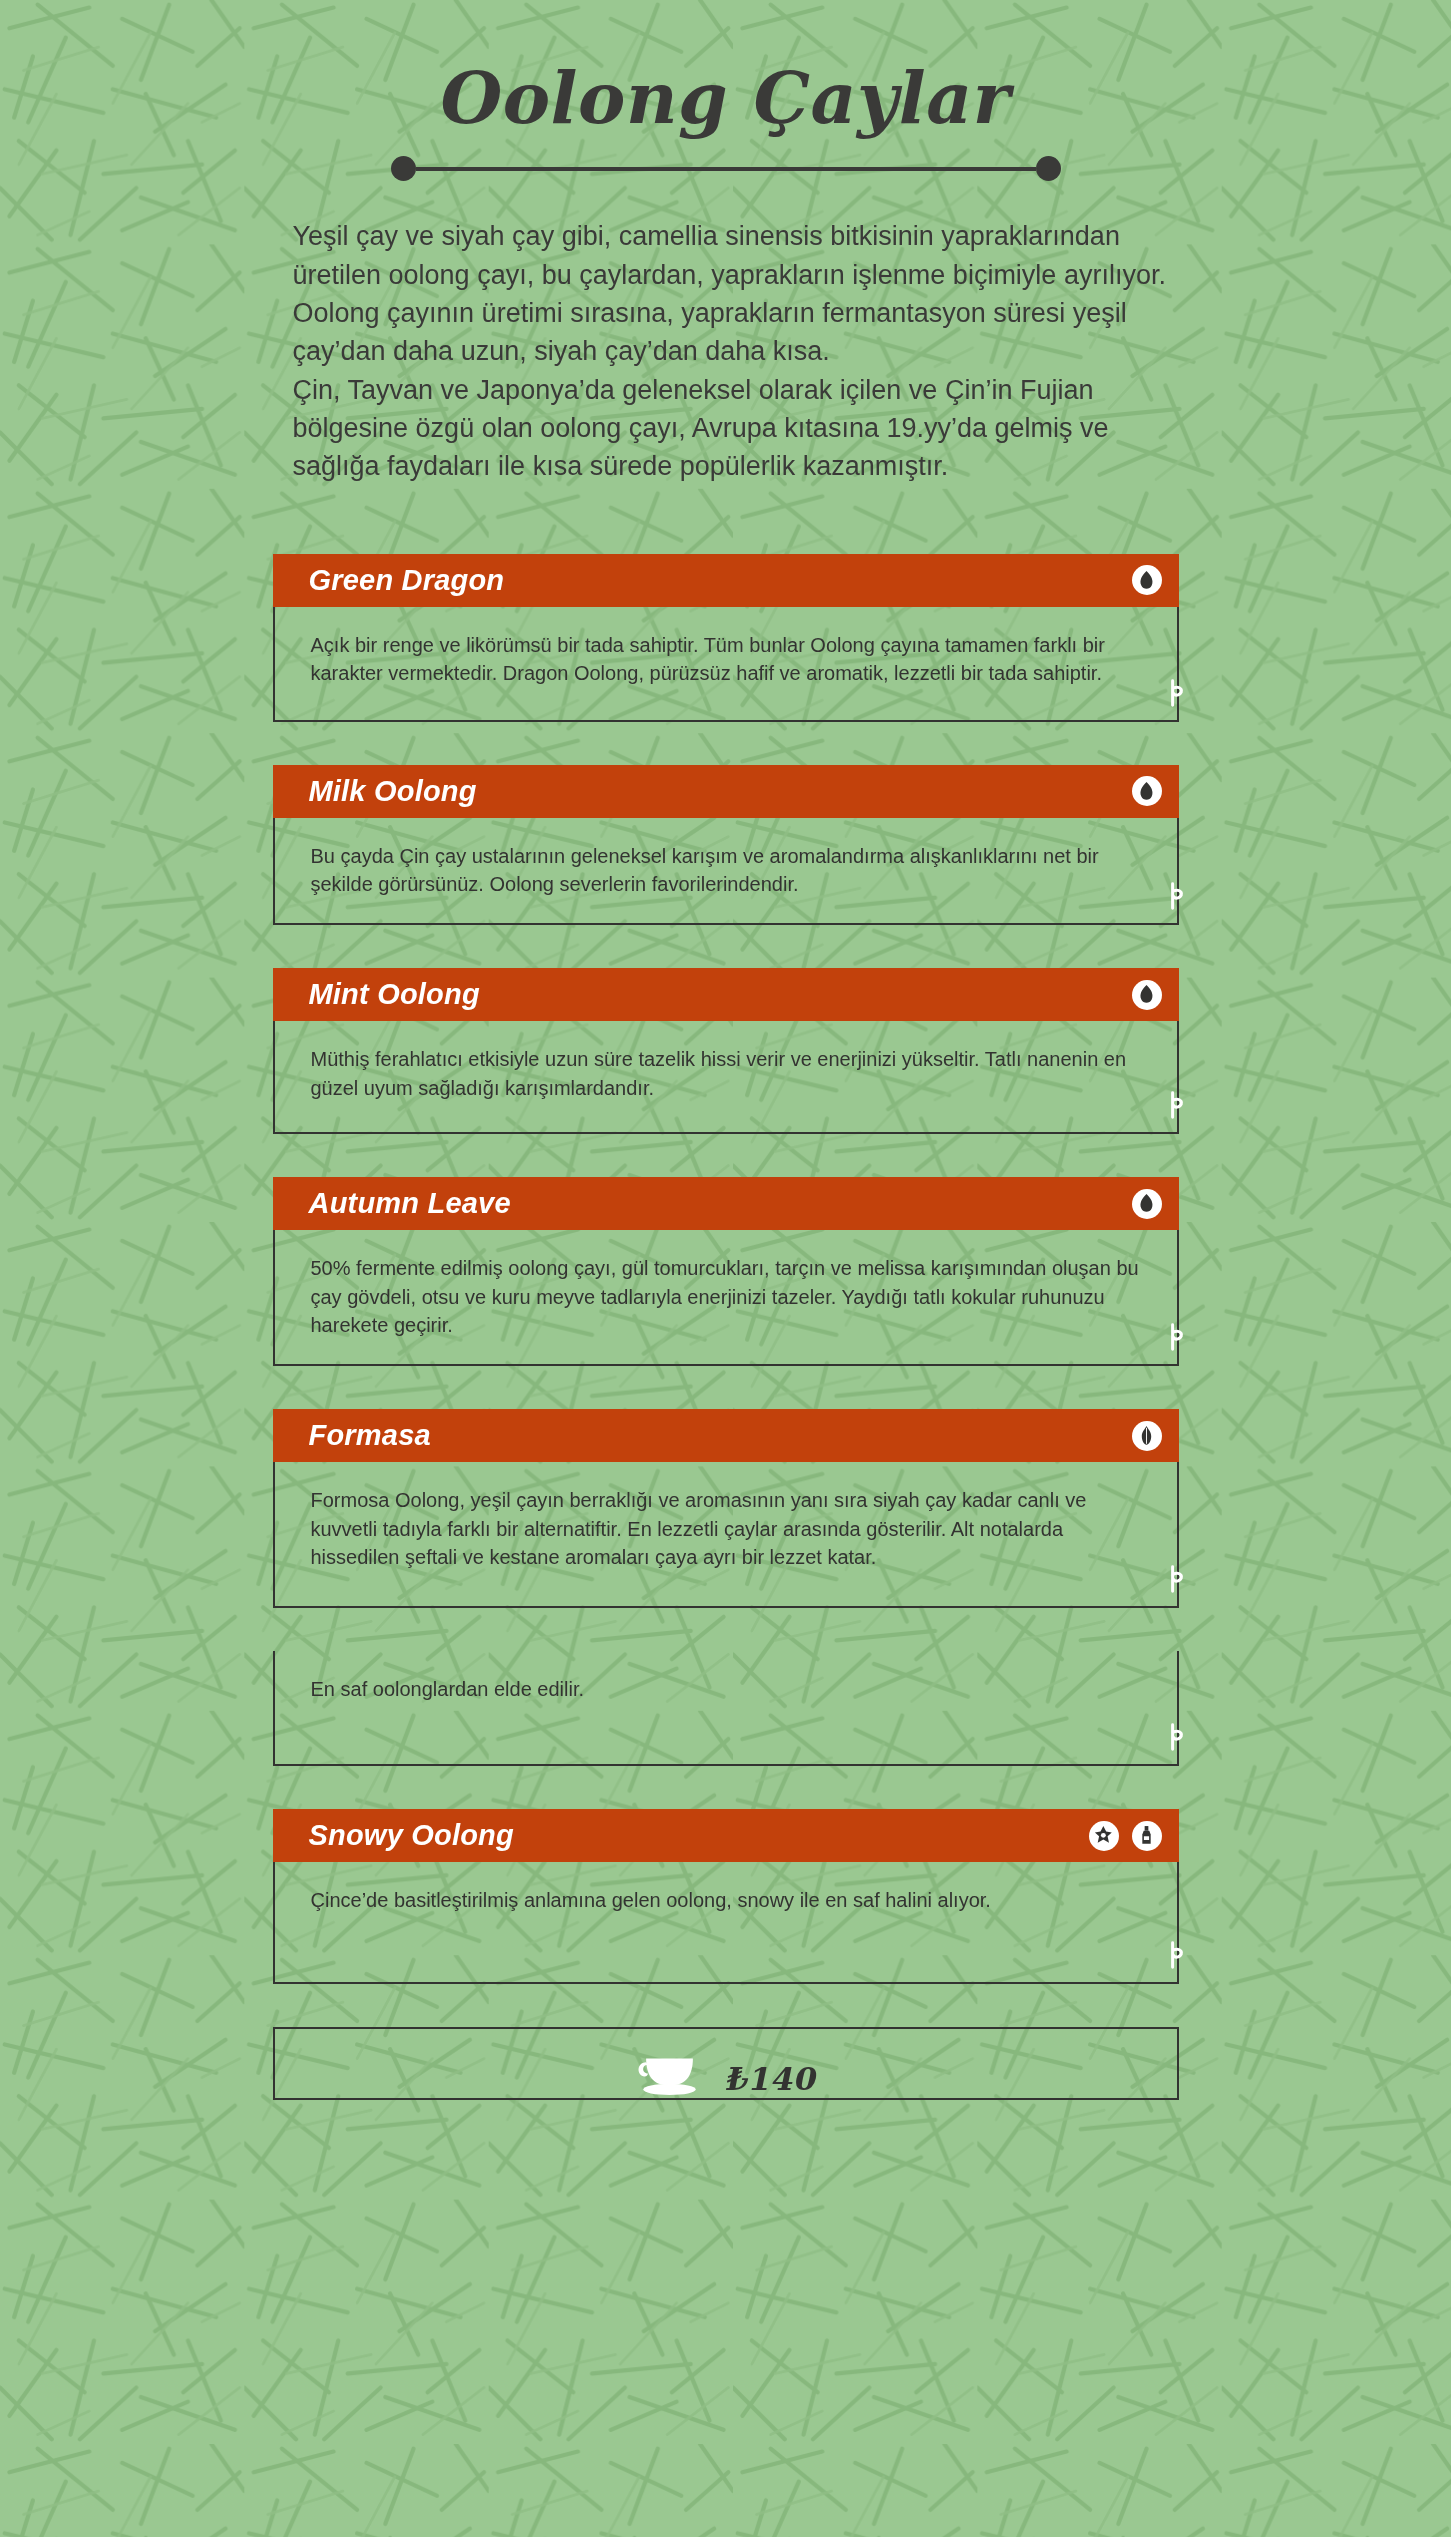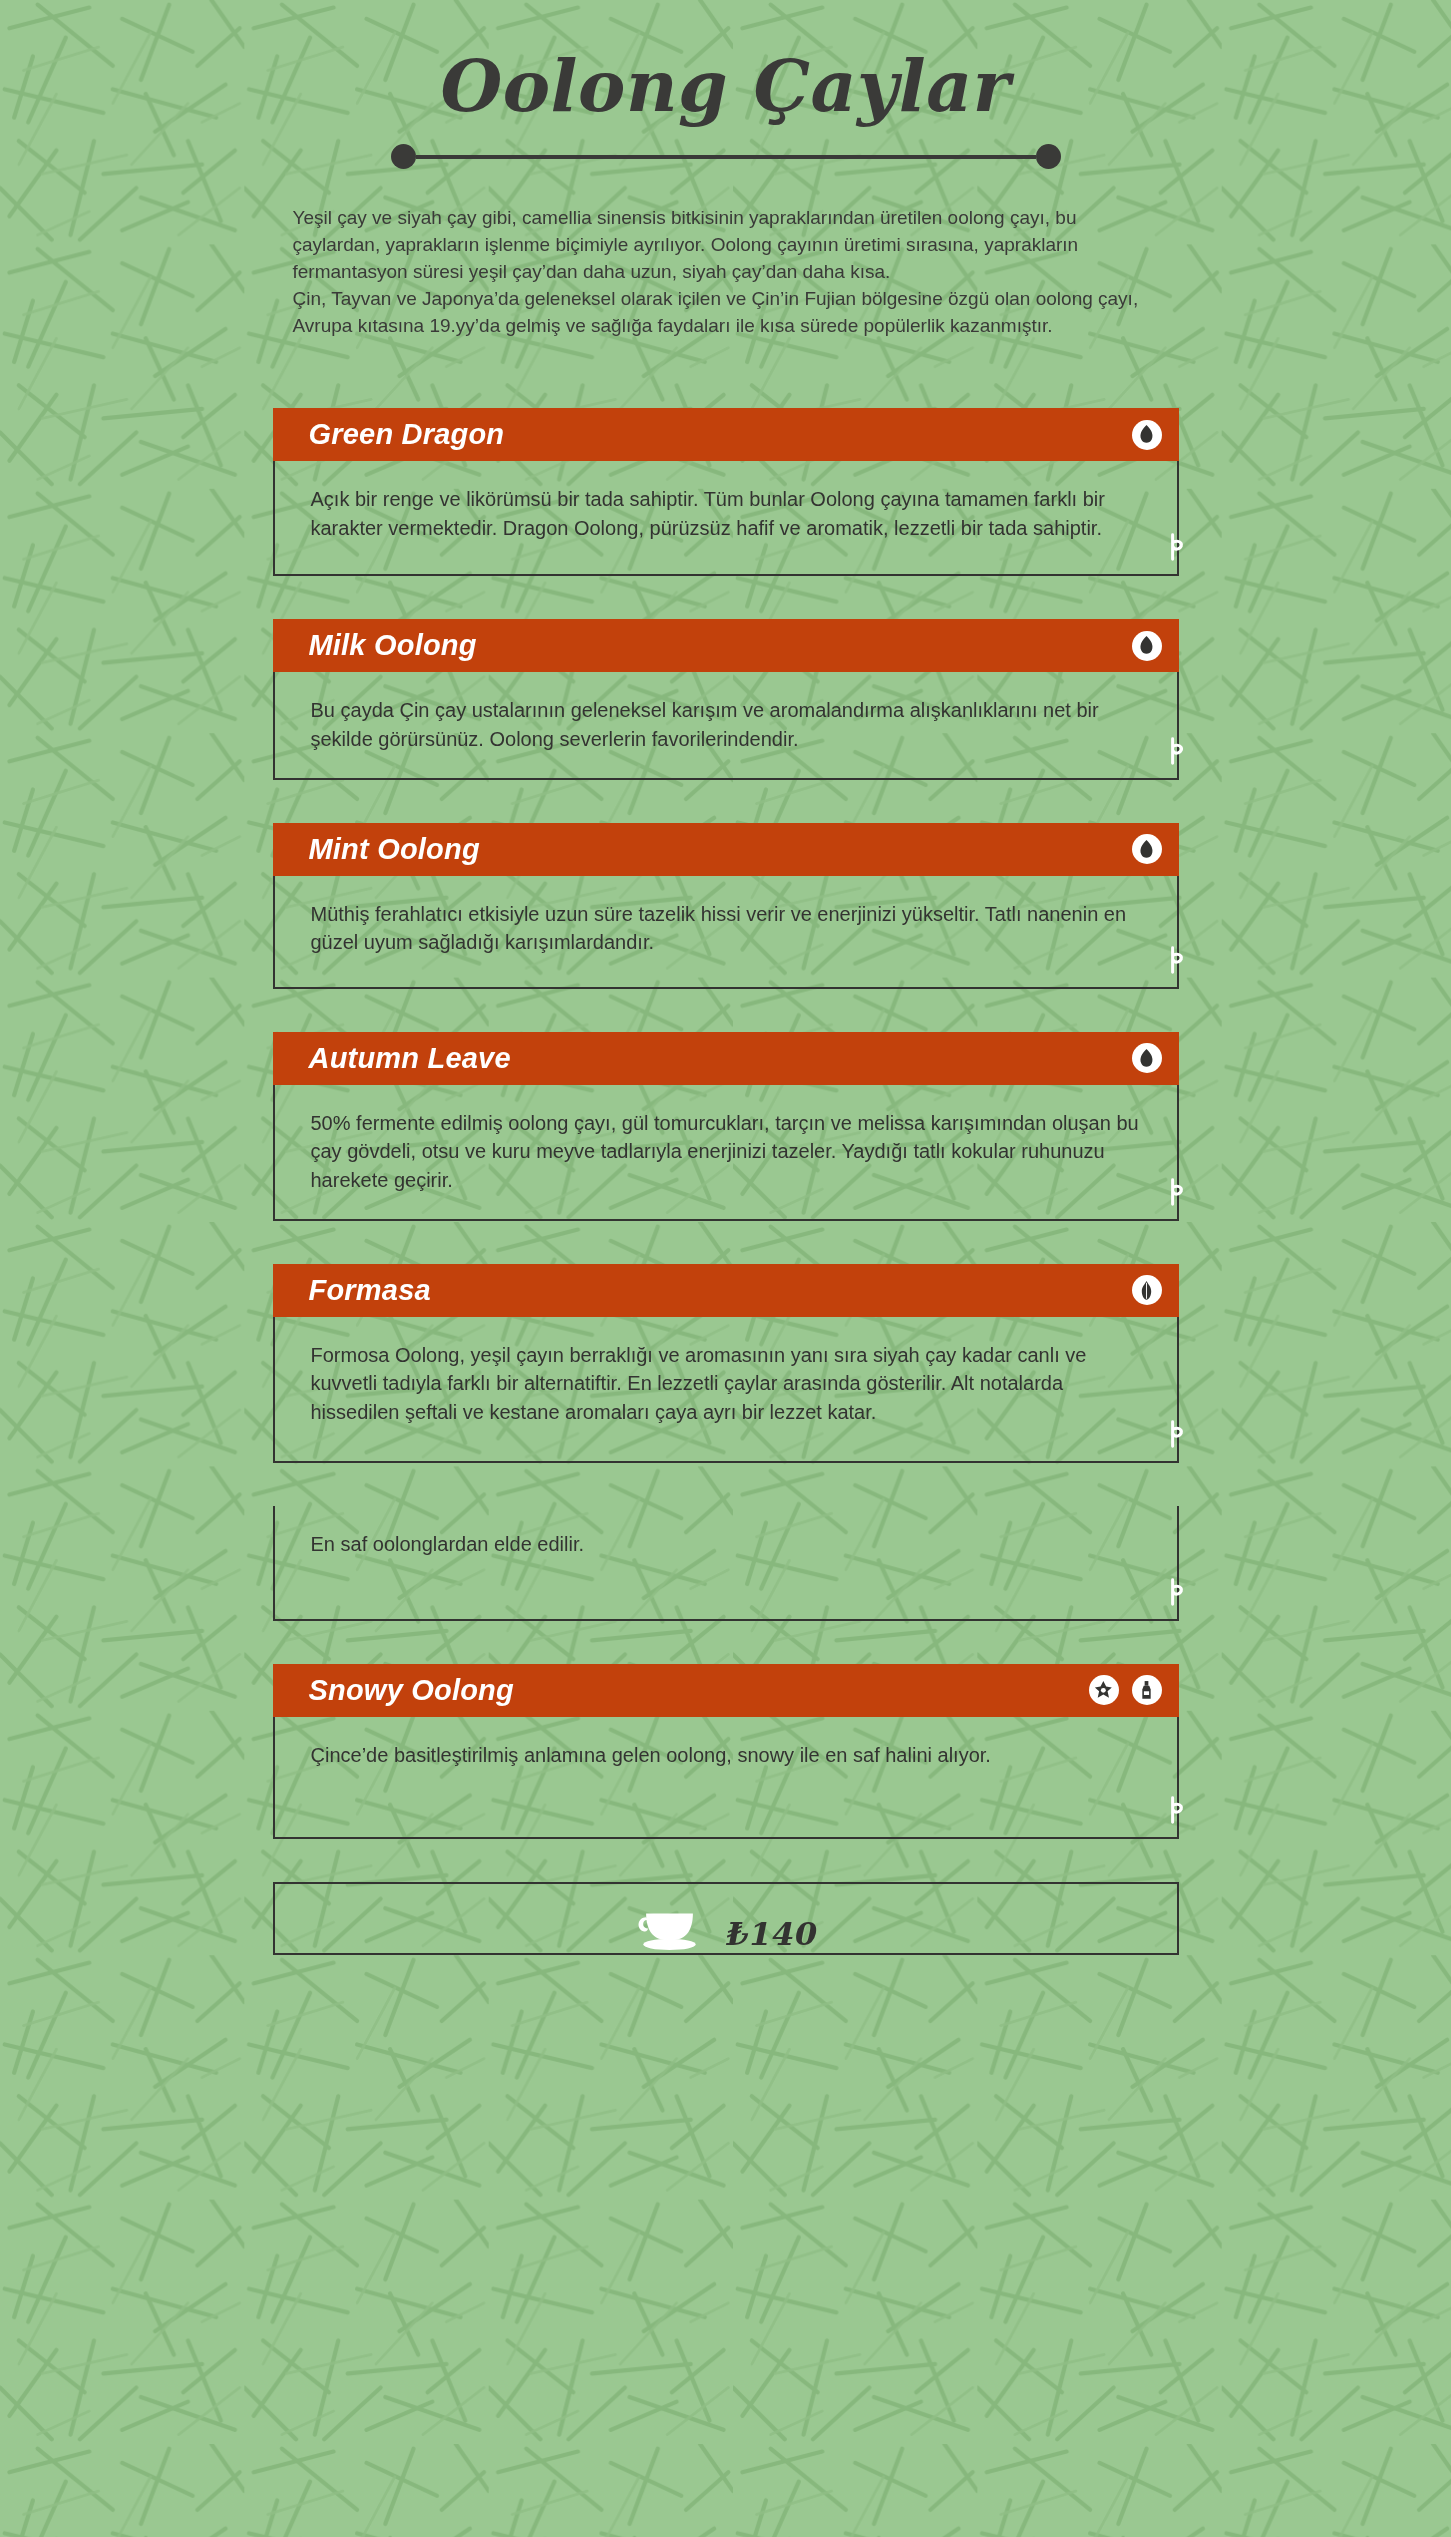--- a/index.html
+++ b/index.html
@@ -23,21 +23,21 @@
     z-index:0;
     pointer-events:none;
   }
 
   
   .page {
     position:relative;
     z-index:2;
     width:1451px;
     height:2538px;
-    padding:0;
+    padding:12px;
   }
 
   
   .masthead {
     padding-top:49px;
     text-align:center;
   }
   .masthead-title {
     font-family:"DejaVu Serif", "Liberation Serif", serif;
     font-style:italic;
@@ -66,21 +66,21 @@
     background:#3a3a38;
     flex:0 0 auto;
   }
 
   
   .intro {
     margin:36px auto 0;
     width:883px;
     padding-left:8.5px;
     color:#3a3a38;
-    font-size:19px;
+    font-size:27px;
     line-height:1.42;
     font-weight:400;
   }
   .intro p { margin:0; }
 
   
   .items {
     margin:68px auto 0;
     width:906px;
   }

